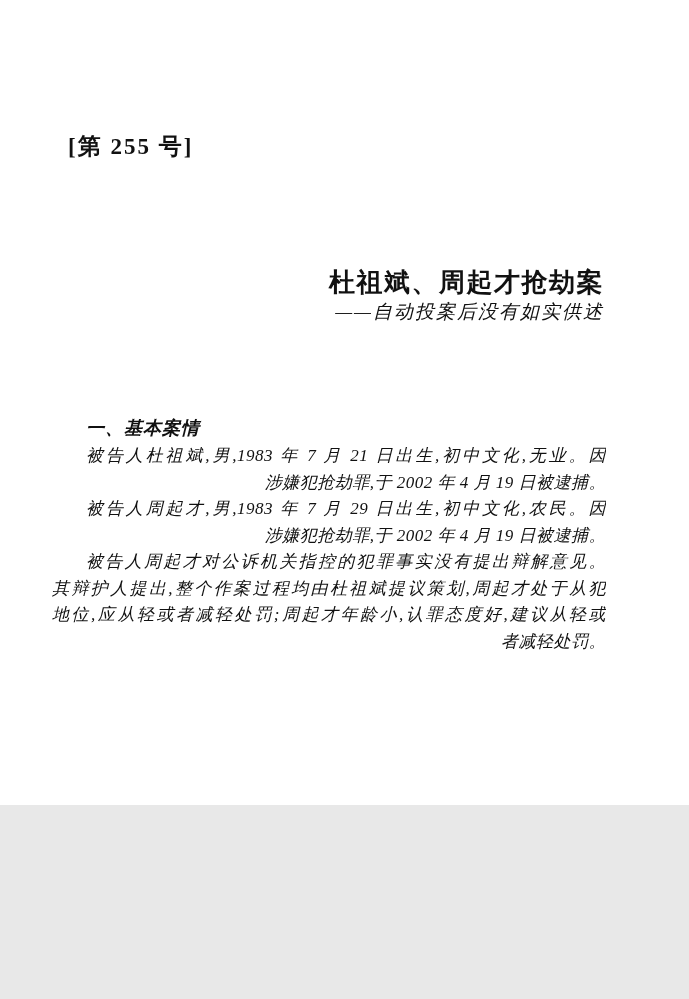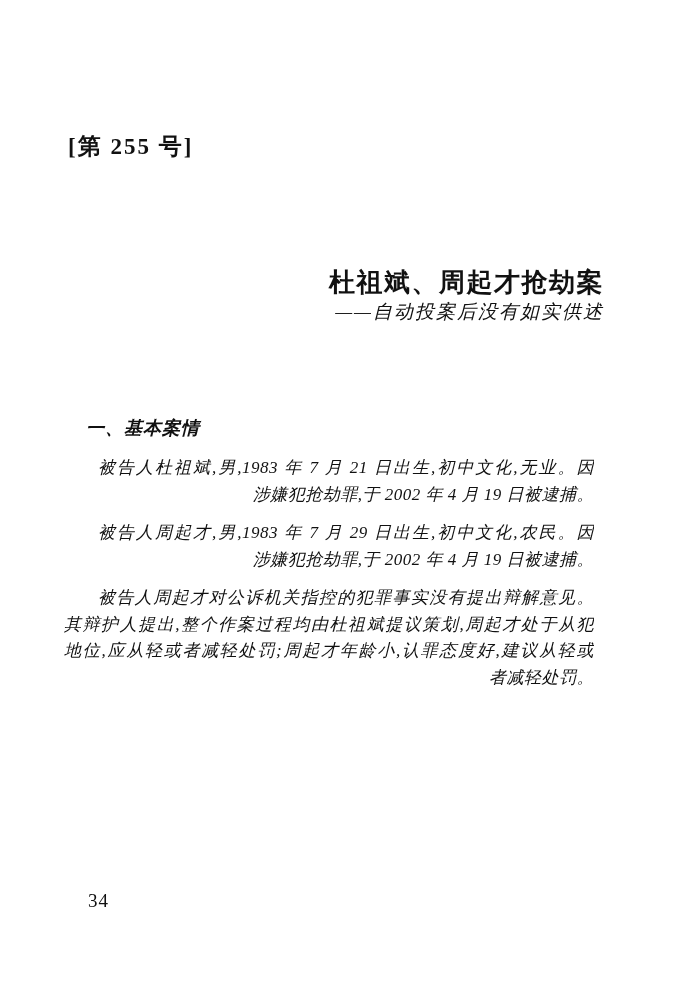--- a/index.html
+++ b/index.html
@@ -1,20 +1,20 @@
 <!DOCTYPE html>
 <html><head>
 <meta charset="utf-8">
 <style>
   html, body { margin: 0; padding: 0; }
   body { background: #e8e8e8; font-family: "Liberation Serif", "DejaVu Serif", serif; }
   .page {
     position: relative;
     width: 689px;
-    height: 999px;
+    height: 805px;
     margin: 0 auto;
     background: #ffffff;
     color: #111111;
     overflow: hidden;
   }
   .case-number {
     position: absolute;
     left: 68px;
     top: 131px;
     font-size: 23px;
@@ -51,21 +51,21 @@
     font-style: italic;
   }
   .section-heading {
     font-family: "Liberation Sans", "DejaVu Sans", sans-serif;
     font-size: 18px;
     font-weight: 700;
     line-height: 29px;
     padding-left: 34px;
     letter-spacing: 1px;
   }
-  .paragraph { margin: 12px; }
+  .paragraph { margin: 0; }
   .line {
     font-size: 17px;
     line-height: 26.5px;
     height: 26.5px;
     overflow: hidden;
     letter-spacing: 0.5px;
     text-align: right;
   }
   .line.indent { text-indent: 2em; }
   .line.full {

